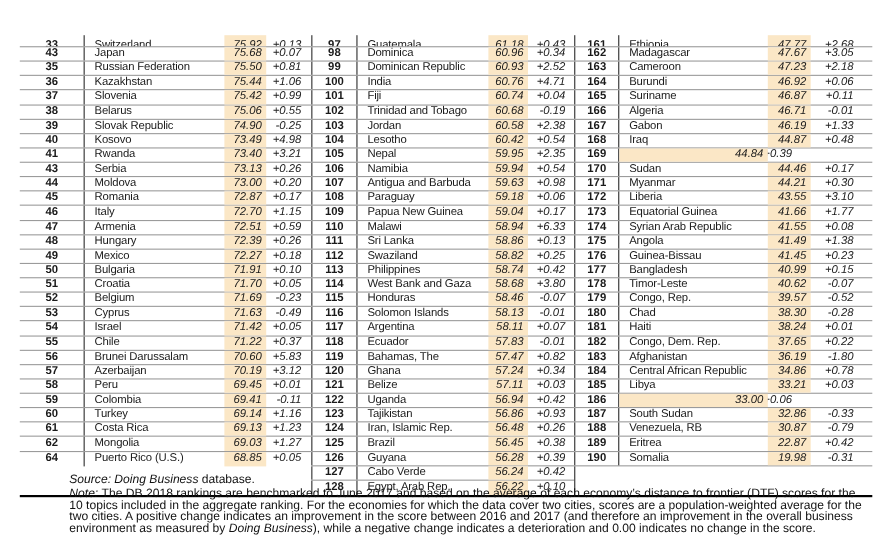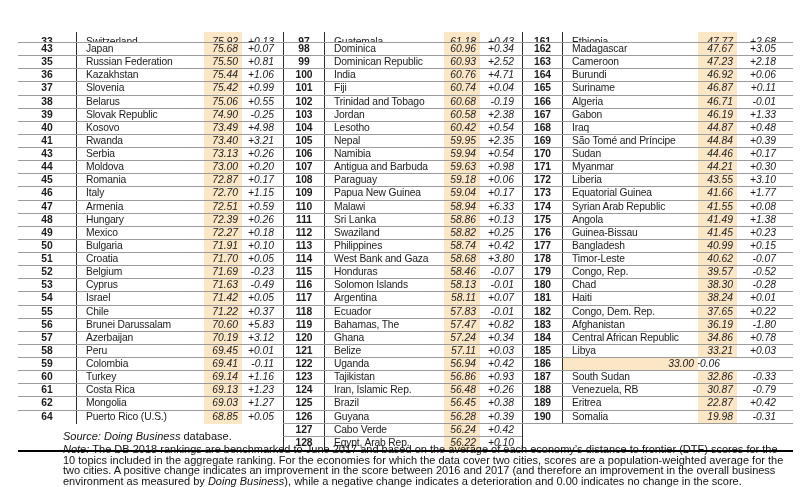--- a/index.html
+++ b/index.html
@@ -1048,23 +1048,20 @@
           <span>44.87</span>
         </div>
         <div class="cell cell-change">
           <span>+0.48</span>
         </div>
       </div>
       <div class="row">
         <div class="cell cell-rank">
           <span>169</span>
         </div>
-        <div class="cell cell-name">
-          <span>São Tomé and Príncipe</span>
-        </div>
         <div class="cell cell-score">
           <span>44.84</span>
         </div>
         <div class="cell cell-change">
           <span>+0.39</span>
         </div>
       </div>
       <div class="row">
         <div class="cell cell-rank">
           <span>170</span>

